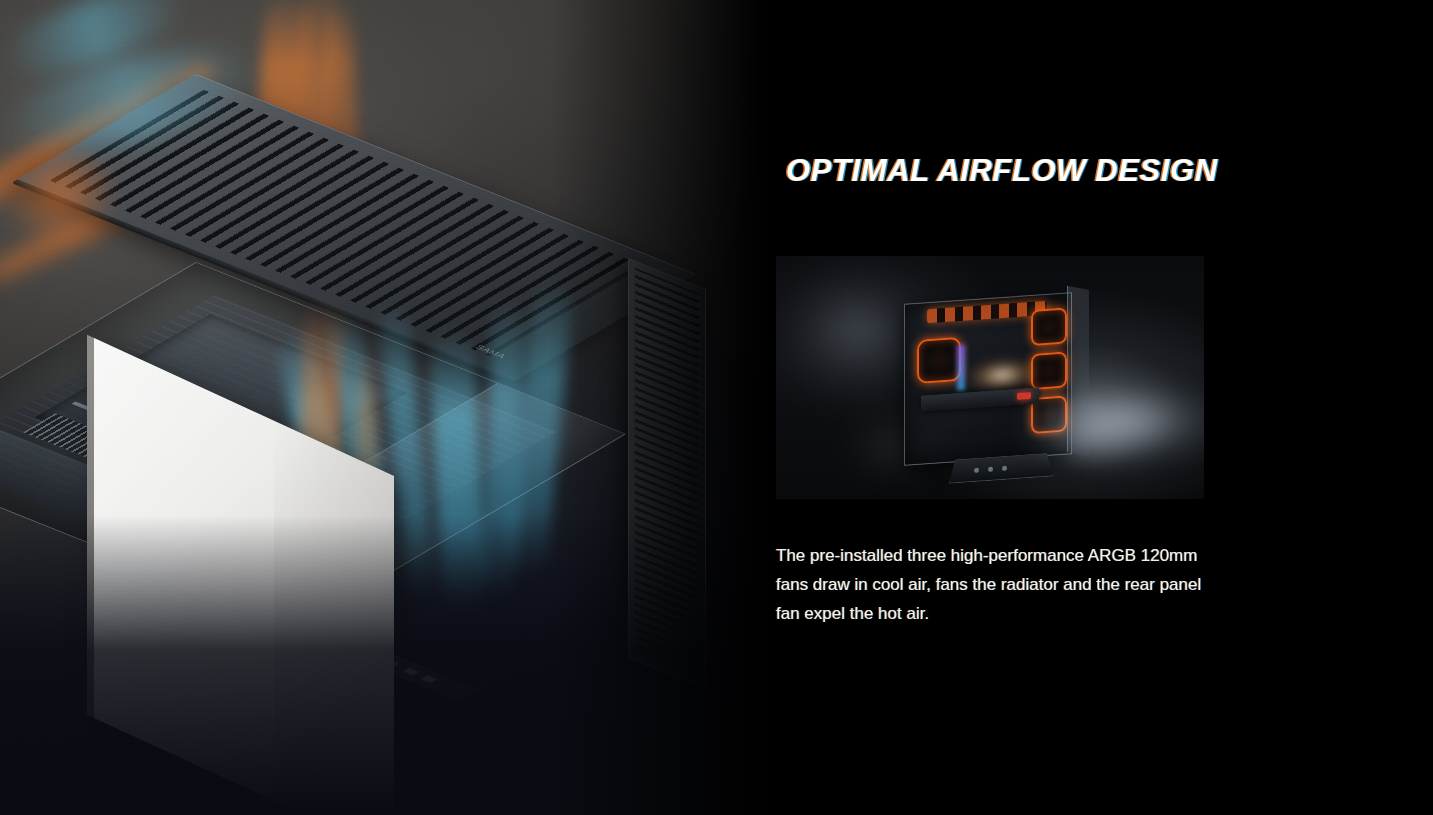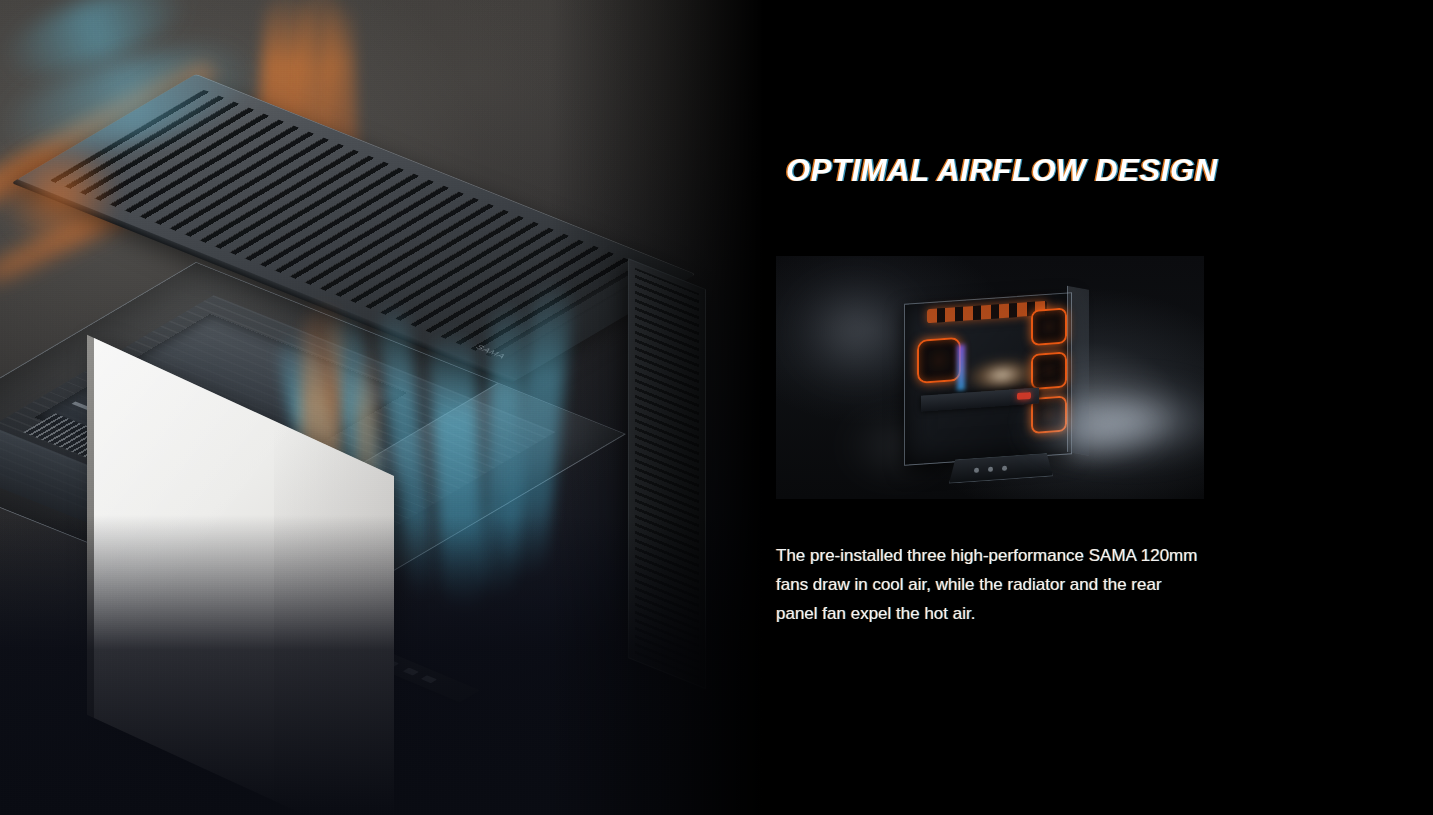--- a/index.html
+++ b/index.html
@@ -357,16 +357,16 @@
           <i style="left:24px"></i>
             <i style="left:38px"></i>
             <i style="left:52px"></i>
         </div>
       </div>
 
       <div class="smoke smoke-a"></div>
       <div class="smoke smoke-b"></div>
     </div>
 
-    <p class="body-copy">The pre-installed three high-performance SAMA 120mm fans draw in cool air, while the radiator and the rear panel fan expel the hot air.</p>
+    <p class="body-copy">The pre-installed three high-performance ARGB 120mm fans draw in cool air, fans the radiator and the rear panel fan expel the hot air.</p>
   </div>
 
 </div>
 
 </body></html>

